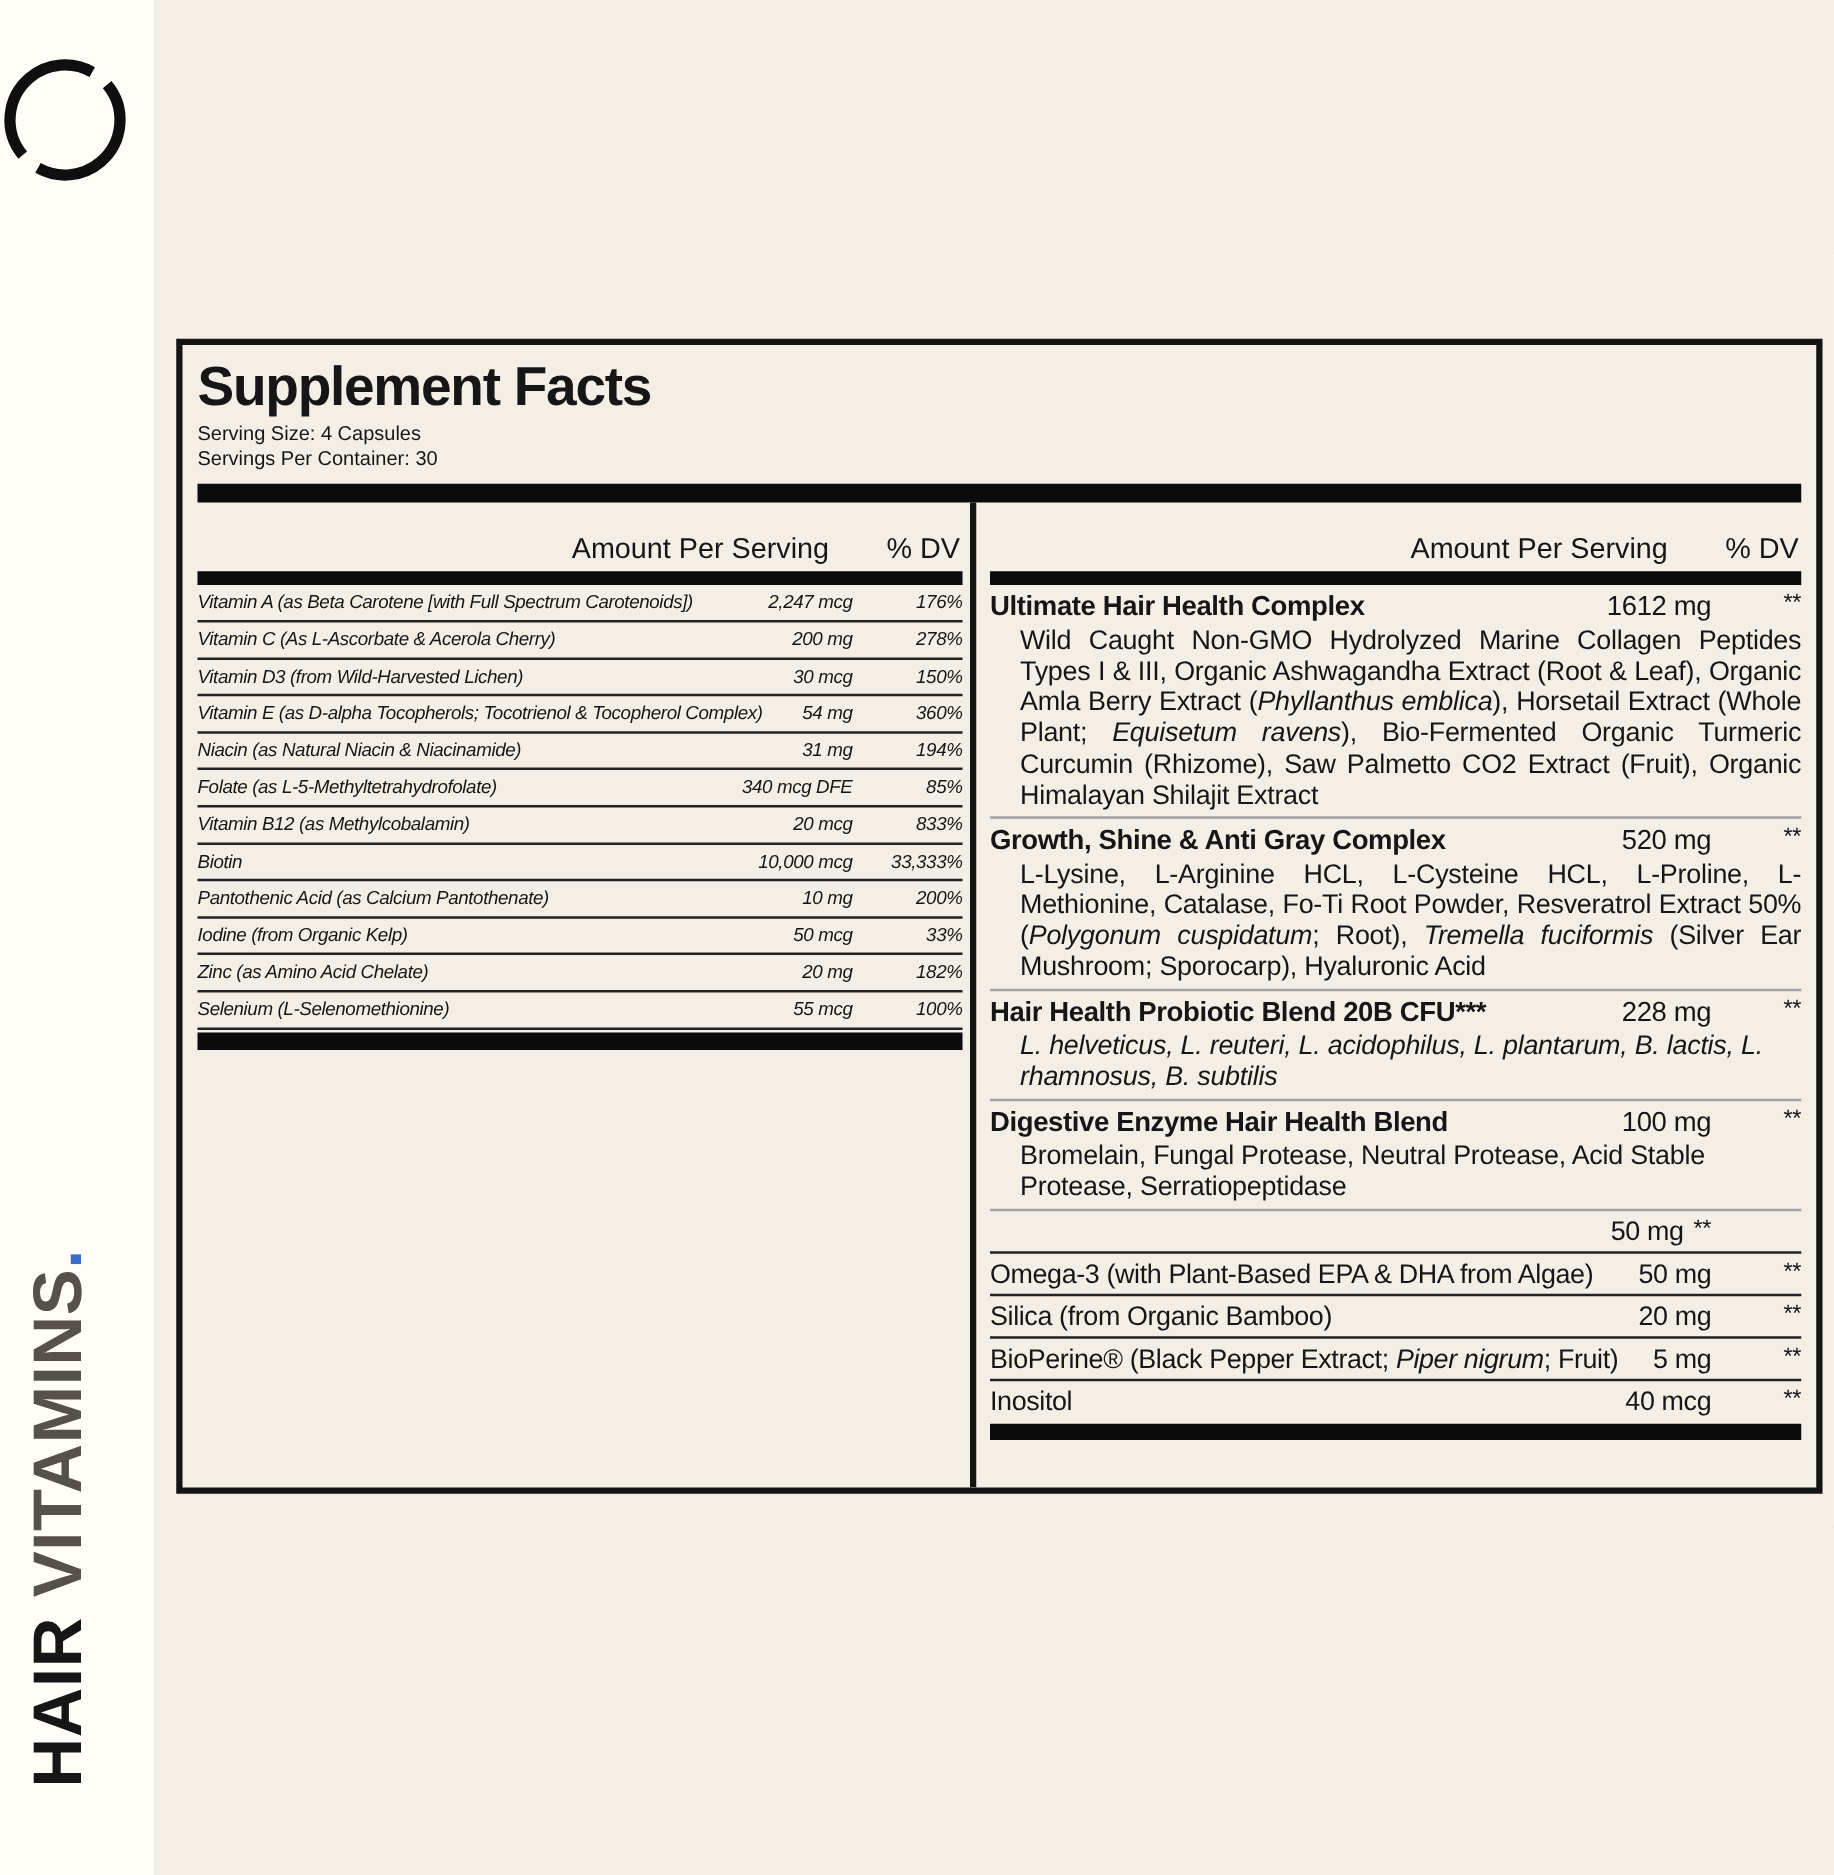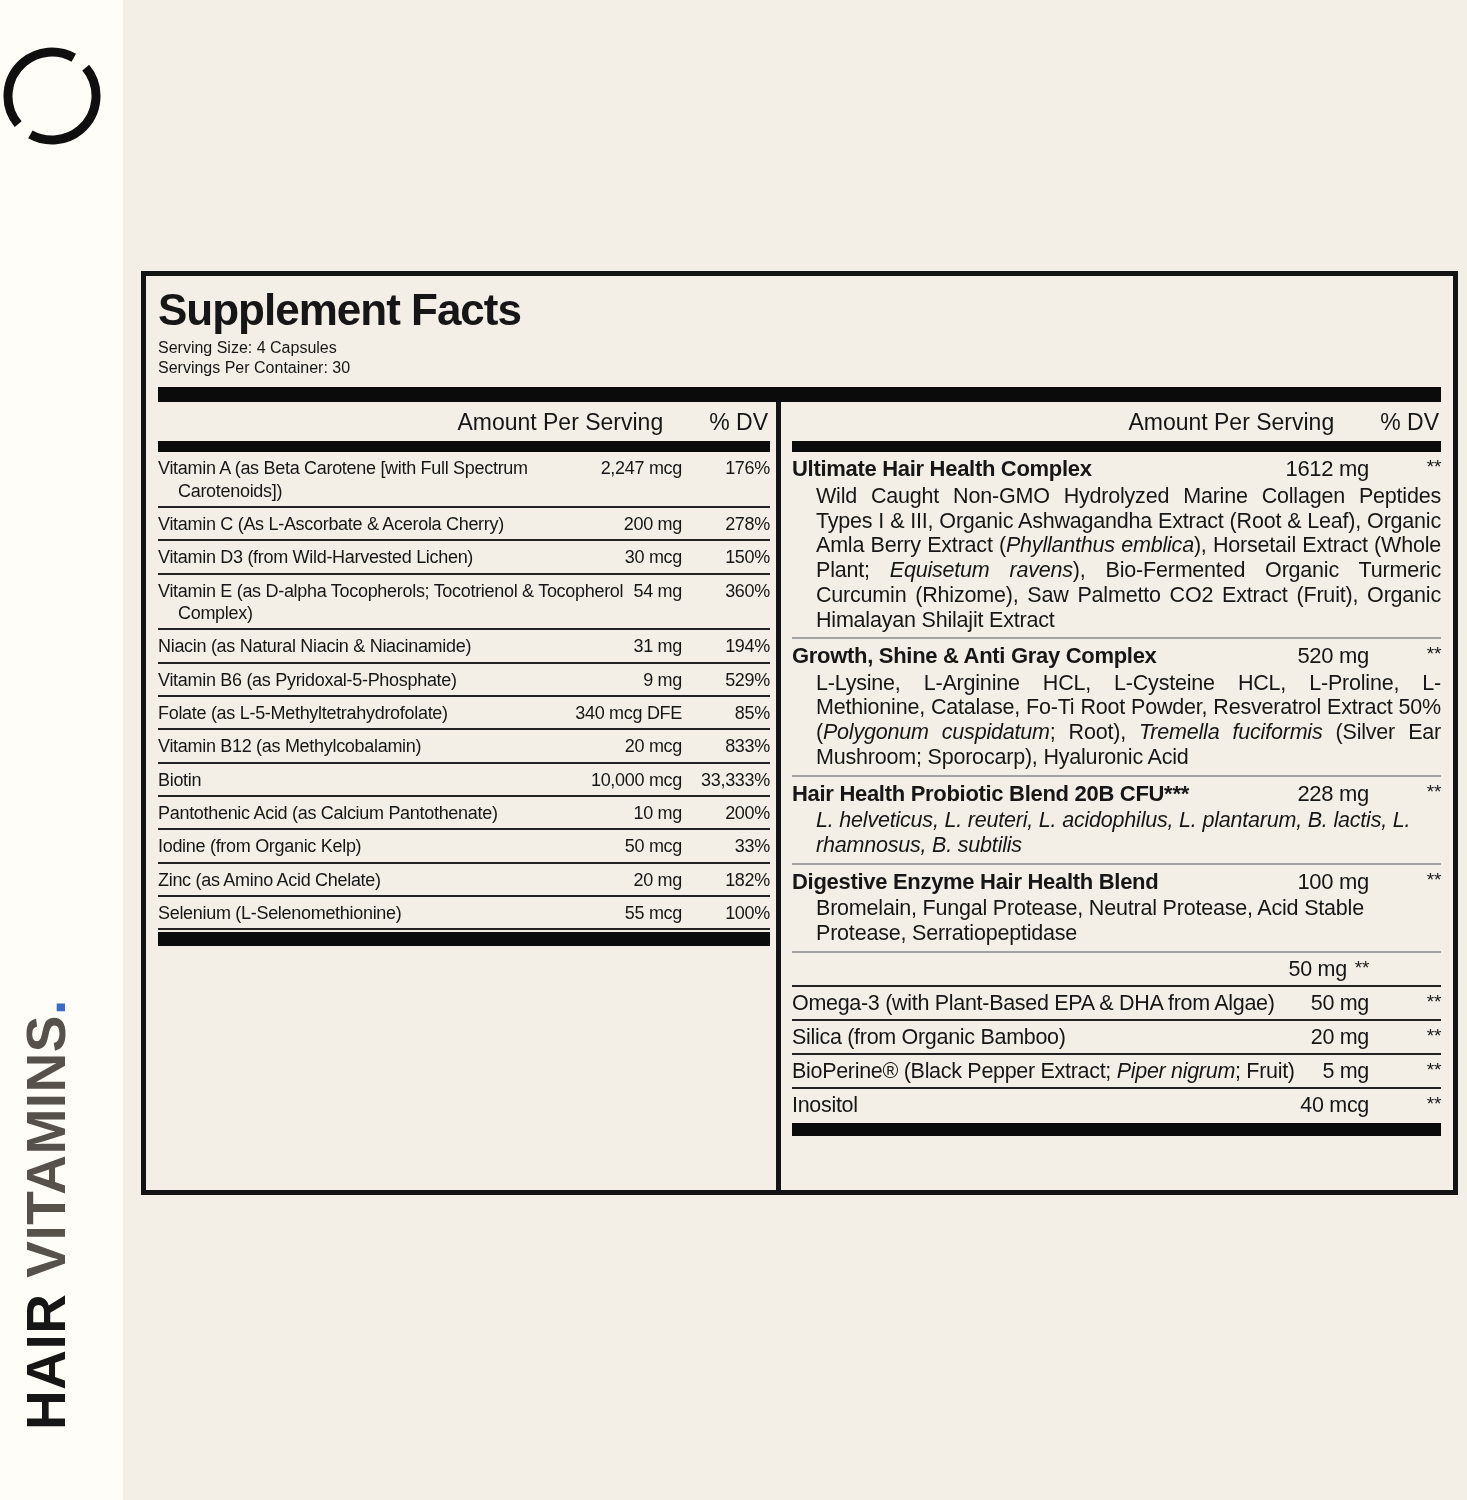--- a/index.html
+++ b/index.html
@@ -26,27 +26,27 @@
     padding:8px 12px 0 12px;overflow:hidden;
     display:flex;flex-direction:column;
   }
   .sf-title{font-size:44px;font-weight:bold;letter-spacing:-1px;line-height:1.08;margin-top:2px;}
   .serving{font-size:16px;line-height:1.28;margin-top:4px;}
   .bar{background:#0b0b0b;height:15px;margin-top:9px;flex:none;}
   .cols{display:flex;flex:1;min-height:0;}
   .col-left{width:612px;flex:none;display:flex;flex-direction:column;}
   .vdiv{width:5px;background:#141414;flex:none;margin-left:6px;}
   .col-right{flex:1;min-width:0;padding-left:11px;display:flex;flex-direction:column;}
-  .hdr{display:flex;justify-content:flex-end;align-items:flex-end;gap:46px;font-size:23px;padding:7px 2px 5px 0;}
+  .hdr{display:flex;justify-content:flex-end;align-items:flex-end;gap:46px;font-size:23px;padding:23px 2px 5px 0;}
   .hbar{background:#0b0b0b;height:11px;flex:none;}
   
   .lrow{
     display:grid;grid-template-columns:1fr auto 80px;column-gap:8px;
-    font-size:18px;letter-spacing:-0.3px;line-height:1.24;
-    padding:5px 0 4px 0;border-bottom:2px solid #222;align-items:start;
+    font-size:15px;letter-spacing:-0.3px;line-height:1.24;
+    padding:5px 0 4px 0;border-bottom:2px solid #222;align-items:start;font-style:italic;
   }
   .lrow:last-of-type{border-bottom:none;}
   .lname{padding-left:20px;text-indent:-20px;}
   .lamt{text-align:right;white-space:nowrap;}
   .ldv{text-align:right;white-space:nowrap;}
   .lend{background:#0b0b0b;height:14px;margin-top:2px;flex:none;}
   
   .rrow{
     display:grid;grid-template-columns:1fr auto 64px;column-gap:8px;
     font-size:21.5px;letter-spacing:-0.3px;line-height:1.22;
@@ -115,25 +115,20 @@
           <span class="lname">Vitamin E (as D-alpha Tocopherols; Tocotrienol &amp; Tocopherol Complex)</span>
           <span class="lamt">54 mg</span>
           <span class="ldv">360%</span>
         </div>
         <div class="lrow">
           <span class="lname">Niacin (as Natural Niacin &amp; Niacinamide)</span>
           <span class="lamt">31 mg</span>
           <span class="ldv">194%</span>
         </div>
         <div class="lrow">
-          <span class="lname">Vitamin B6 (as Pyridoxal-5-Phosphate)</span>
-          <span class="lamt">9 mg</span>
-          <span class="ldv">529%</span>
-        </div>
-        <div class="lrow">
           <span class="lname">Folate (as L-5-Methyltetrahydrofolate)</span>
           <span class="lamt">340 mcg DFE</span>
           <span class="ldv">85%</span>
         </div>
         <div class="lrow">
           <span class="lname">Vitamin B12 (as Methylcobalamin)</span>
           <span class="lamt">20 mcg</span>
           <span class="ldv">833%</span>
         </div>
         <div class="lrow">

